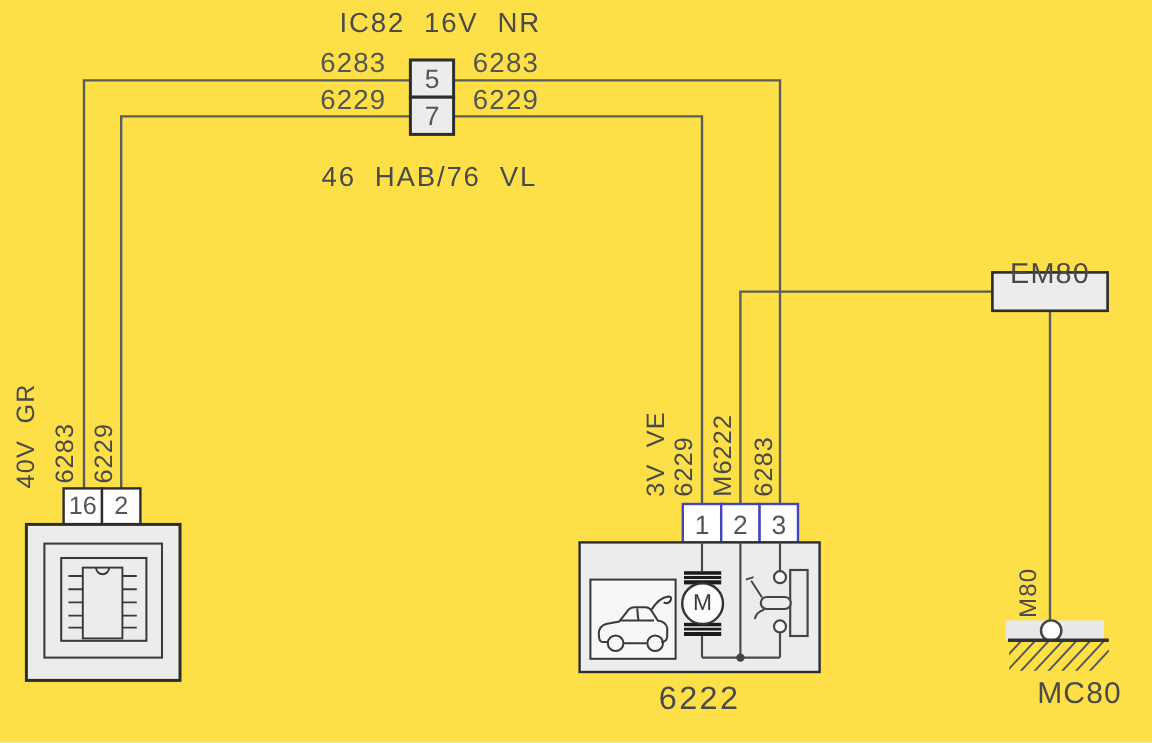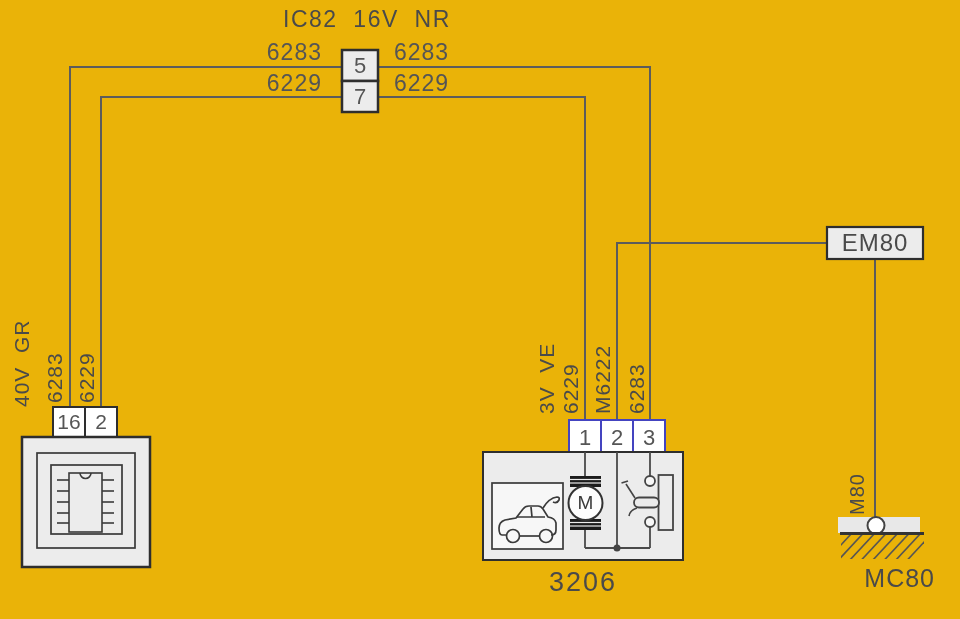--- a/index.html
+++ b/index.html
@@ -1,16 +1,16 @@
 <!DOCTYPE html>
 <html><head>
 <meta charset="utf-8">
 <style>
   html,body{margin:0;padding:0;background:#ffffff;}
-  #stage{position:relative;width:960px;height:619px;background:#eab308;overflow:hidden;
+  #stage{position:relative;width:960px;height:619px;background:#fde047;overflow:hidden;
          font-family:"Liberation Sans",sans-serif;color:#4a4a4a;}
   #wires{position:absolute;left:0;top:0;}
   .lbl{position:absolute;white-space:pre;color:#4a4a4a;}
   .title{font-size:23px;letter-spacing:1.5px;}
   .wnum{font-size:23px;letter-spacing:1px;line-height:24px;color:#555;}
   .ra{text-align:right;}
   .pin{position:absolute;text-align:center;font-size:22px;color:#555;}
   .comp{font-size:27px;letter-spacing:2px;text-align:center;}
   .vlabel{position:absolute;transform-origin:0 100%;transform:rotate(-90deg);
           font-size:21px;line-height:22px;height:22px;white-space:pre;letter-spacing:1px;color:#4a4a4a;}
@@ -132,20 +132,21 @@
         <line x1="860.5" y1="561" x2="886.5" y2="533"></line>
         <line x1="872" y1="561" x2="898" y2="533"></line>
         <line x1="883.5" y1="561" x2="909.5" y2="533"></line>
         <line x1="895" y1="561" x2="921" y2="533"></line>
         <line x1="906.5" y1="561" x2="932.5" y2="533"></line>
       </g>
     </g>
   </svg>
 
   <div class="lbl title" style="left:283px;top:6px;">IC82  16V  NR</div>
+  <div class="lbl title" style="left:268px;top:134px;">46  HAB/76  VL</div>
 
   <div class="lbl wnum ra" style="left:255px;top:40px;width:67px;">6283</div>
   <div class="lbl wnum ra" style="left:255px;top:71px;width:67px;">6229</div>
   <div class="lbl wnum" style="left:394px;top:40px;">6283</div>
   <div class="lbl wnum" style="left:394px;top:71px;">6229</div>
 
   <div class="pin" style="left:342px;top:53px;width:36px;">5</div>
   <div class="pin" style="left:342px;top:84px;width:36px;">7</div>
 
   <div class="vlabel" style="left:33px;top:385px;">40V  GR</div>
@@ -155,19 +156,19 @@
   <div class="pin" style="left:85px;top:410px;width:32px;font-size:21px;">2</div>
 
   <div class="vlabel" style="left:558px;top:392px;">3V  VE</div>
   <div class="vlabel" style="left:582px;top:392px;">6229</div>
   <div class="vlabel" style="left:614px;top:392px;">M6222</div>
   <div class="vlabel" style="left:648px;top:392px;">6283</div>
   <div class="pin" style="left:569px;top:425px;width:32px;">1</div>
   <div class="pin" style="left:601px;top:425px;width:32px;">2</div>
   <div class="pin" style="left:633px;top:425px;width:32px;">3</div>
   <div class="boxtxt" style="left:570px;top:492px;width:31px;font-size:19px;color:#3a3a3a;">M</div>
-  <div class="lbl comp" style="left:533px;top:567px;width:100px;">3206</div>
+  <div class="lbl comp" style="left:533px;top:567px;width:100px;">6222</div>
 
-  <div class="boxtxt" style="left:827px;top:227px;width:96px;height:48px;line-height:32px;font-size:24px;letter-spacing:1px;">EM80</div>
+  <div class="boxtxt" style="left:827px;top:213px;width:96px;height:48px;line-height:32px;font-size:24px;letter-spacing:1px;">EM80</div>
   <div class="vlabel" style="left:868px;top:493px;font-size:20px;">M80</div>
   <div class="lbl" style="left:825px;top:564px;width:110px;text-align:right;font-size:25px;letter-spacing:1px;">MC80</div>
 
 </div>
 
 </body></html>

